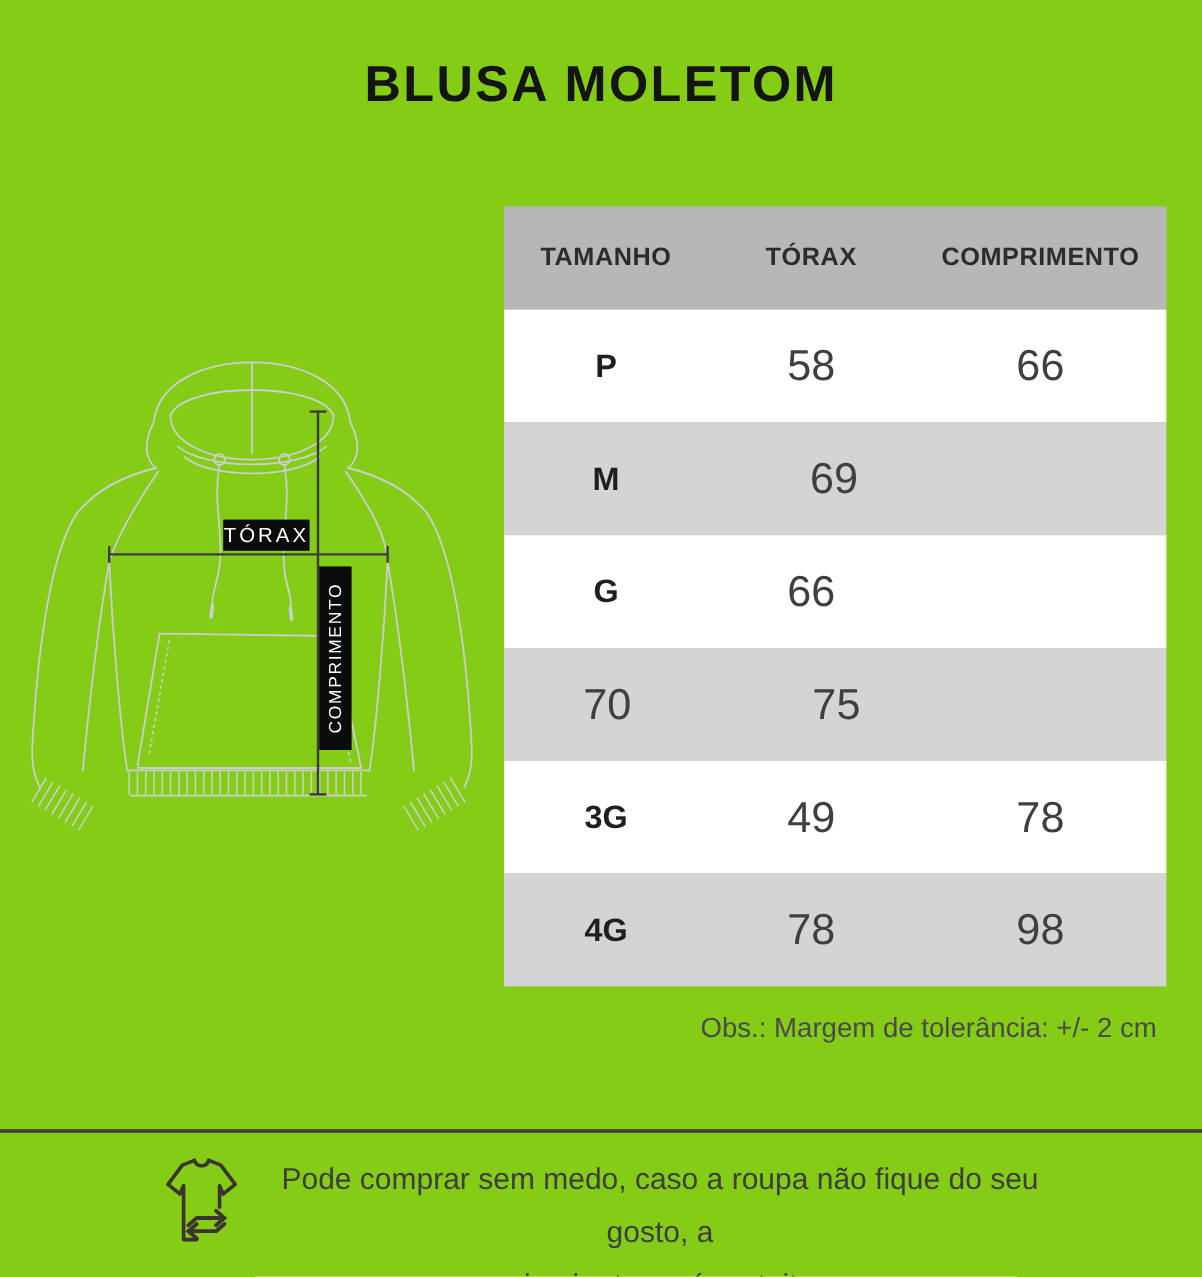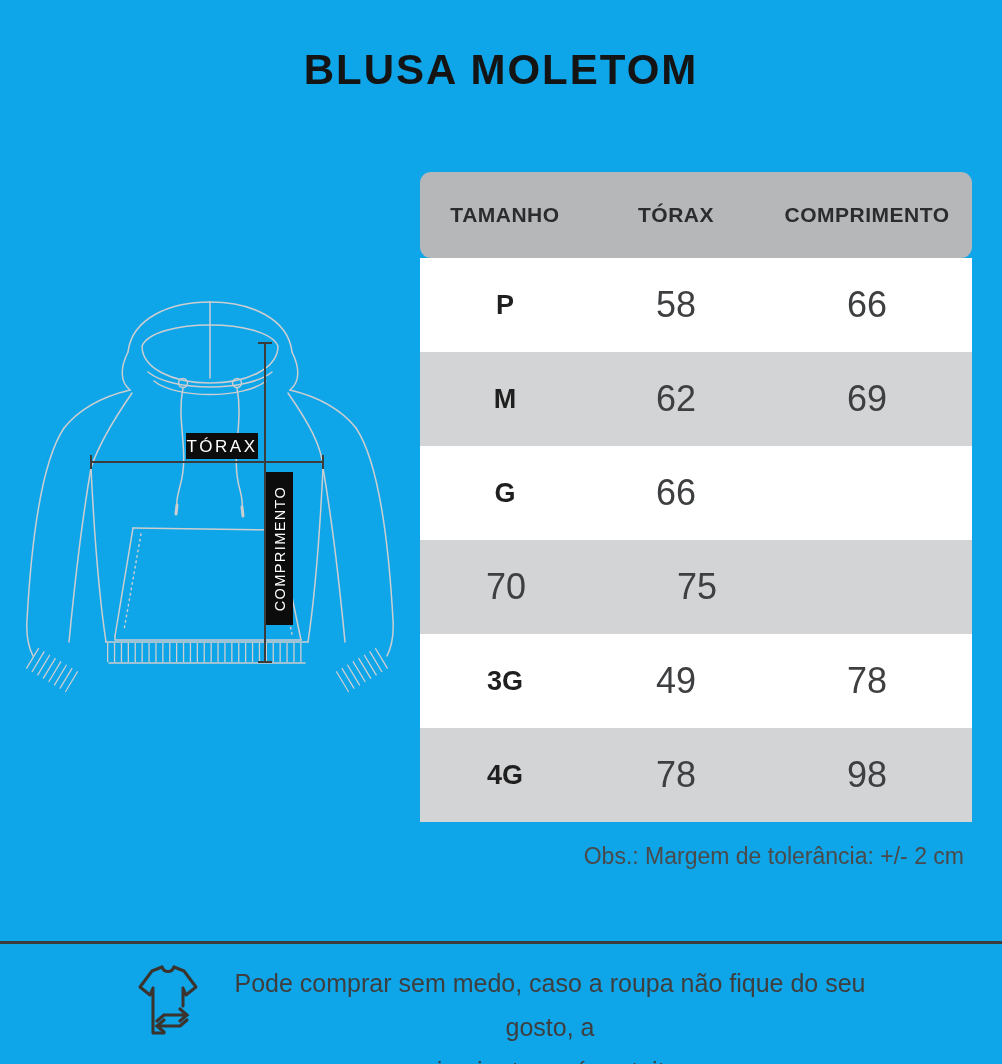--- a/index.html
+++ b/index.html
@@ -1,35 +1,35 @@
 <!DOCTYPE html>
 <html><head>
 <meta charset="utf-8">
 <style>
   * { margin:0; padding:0; box-sizing:border-box; }
   html,body { background:#ffffff; }
   .page {
-    position:relative; width:1002px; height:1064px; background:#0ea5e9;
+    position:relative; width:1002px; height:1064px; background:#84cc16;
     font-family:"Liberation Sans", sans-serif; overflow:hidden;
   }
 
   
   .title {
     position:absolute; top:46px; left:0; width:100%;
     text-align:center; font-size:42px; font-weight:800;
     letter-spacing:2px; color:#141414;
   }
 
   
   .figure { position:absolute; left:20px; top:290px; width:400px; height:420px; }
 
   
   .size-table { position:absolute; left:420px; top:172px; width:552px; }
   .t-head {
-    height:86px; background:#b5b7b9; display:flex; align-items:center;border-radius:11px;
+    height:86px; background:#b5b7b9; display:flex; align-items:center;
   }
   .t-row { height:94px; display:flex; align-items:center; background:#ffffff; }
   .t-row.alt { background:#d3d4d5; }
   .c-size { width:170px; text-align:center; }
   .c-torax { width:172px; text-align:center; }
   .c-comp { width:210px; text-align:center; }
   .t-head .c-size, .t-head .c-torax, .t-head .c-comp {
     font-size:21px; font-weight:700; color:#2a2c2e; letter-spacing:0.5px;
   }
   .t-row .c-size { font-size:27px; font-weight:700; color:#1f1f1f; }
@@ -133,21 +133,20 @@
       <div class="c-comp">COMPRIMENTO</div>
     </div>
     <div>
         <div class="t-row">
           <div class="c-size">P</div>
           <div class="c-torax">58</div>
           <div class="c-comp">66</div>
         </div>
         <div class="t-row alt">
           <div class="c-size">M</div>
-          <div class="c-torax">62</div>
           <div class="c-comp">69</div>
         </div>
         <div class="t-row">
           <div class="c-size">G</div>
           <div class="c-torax">66</div>
         </div>
         <div class="t-row alt">
           <div class="c-torax">70</div>
           <div class="c-comp">75</div>
         </div>

